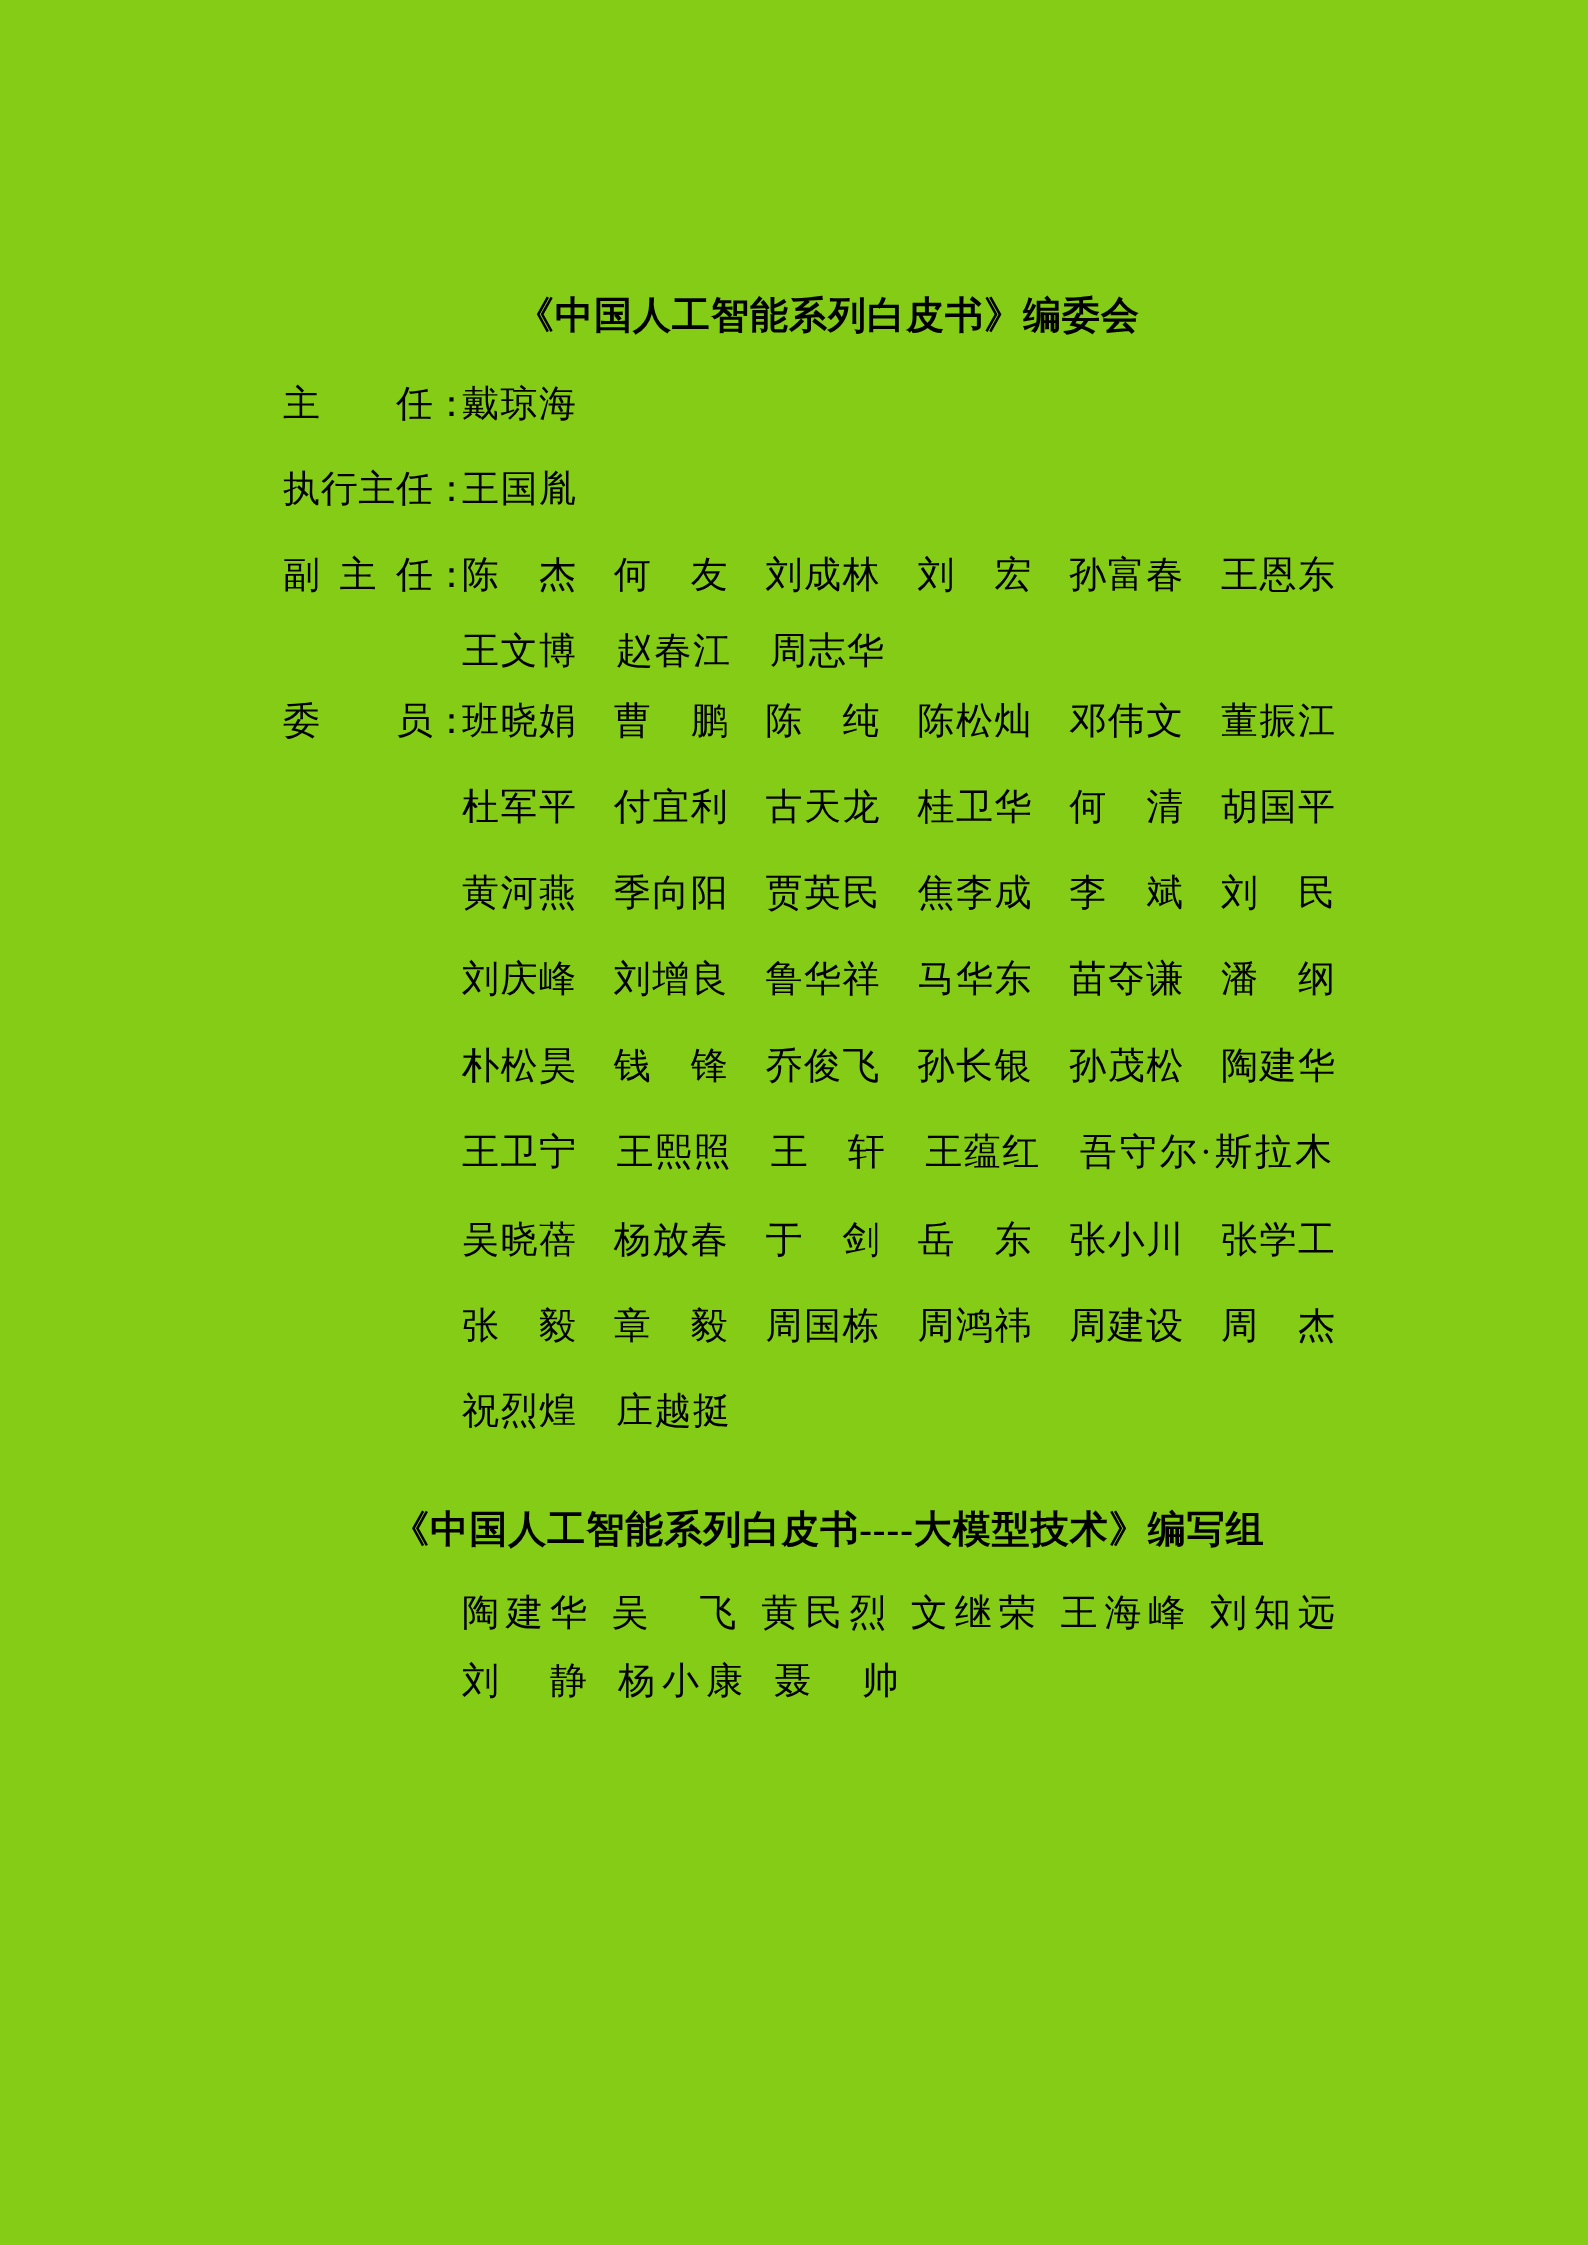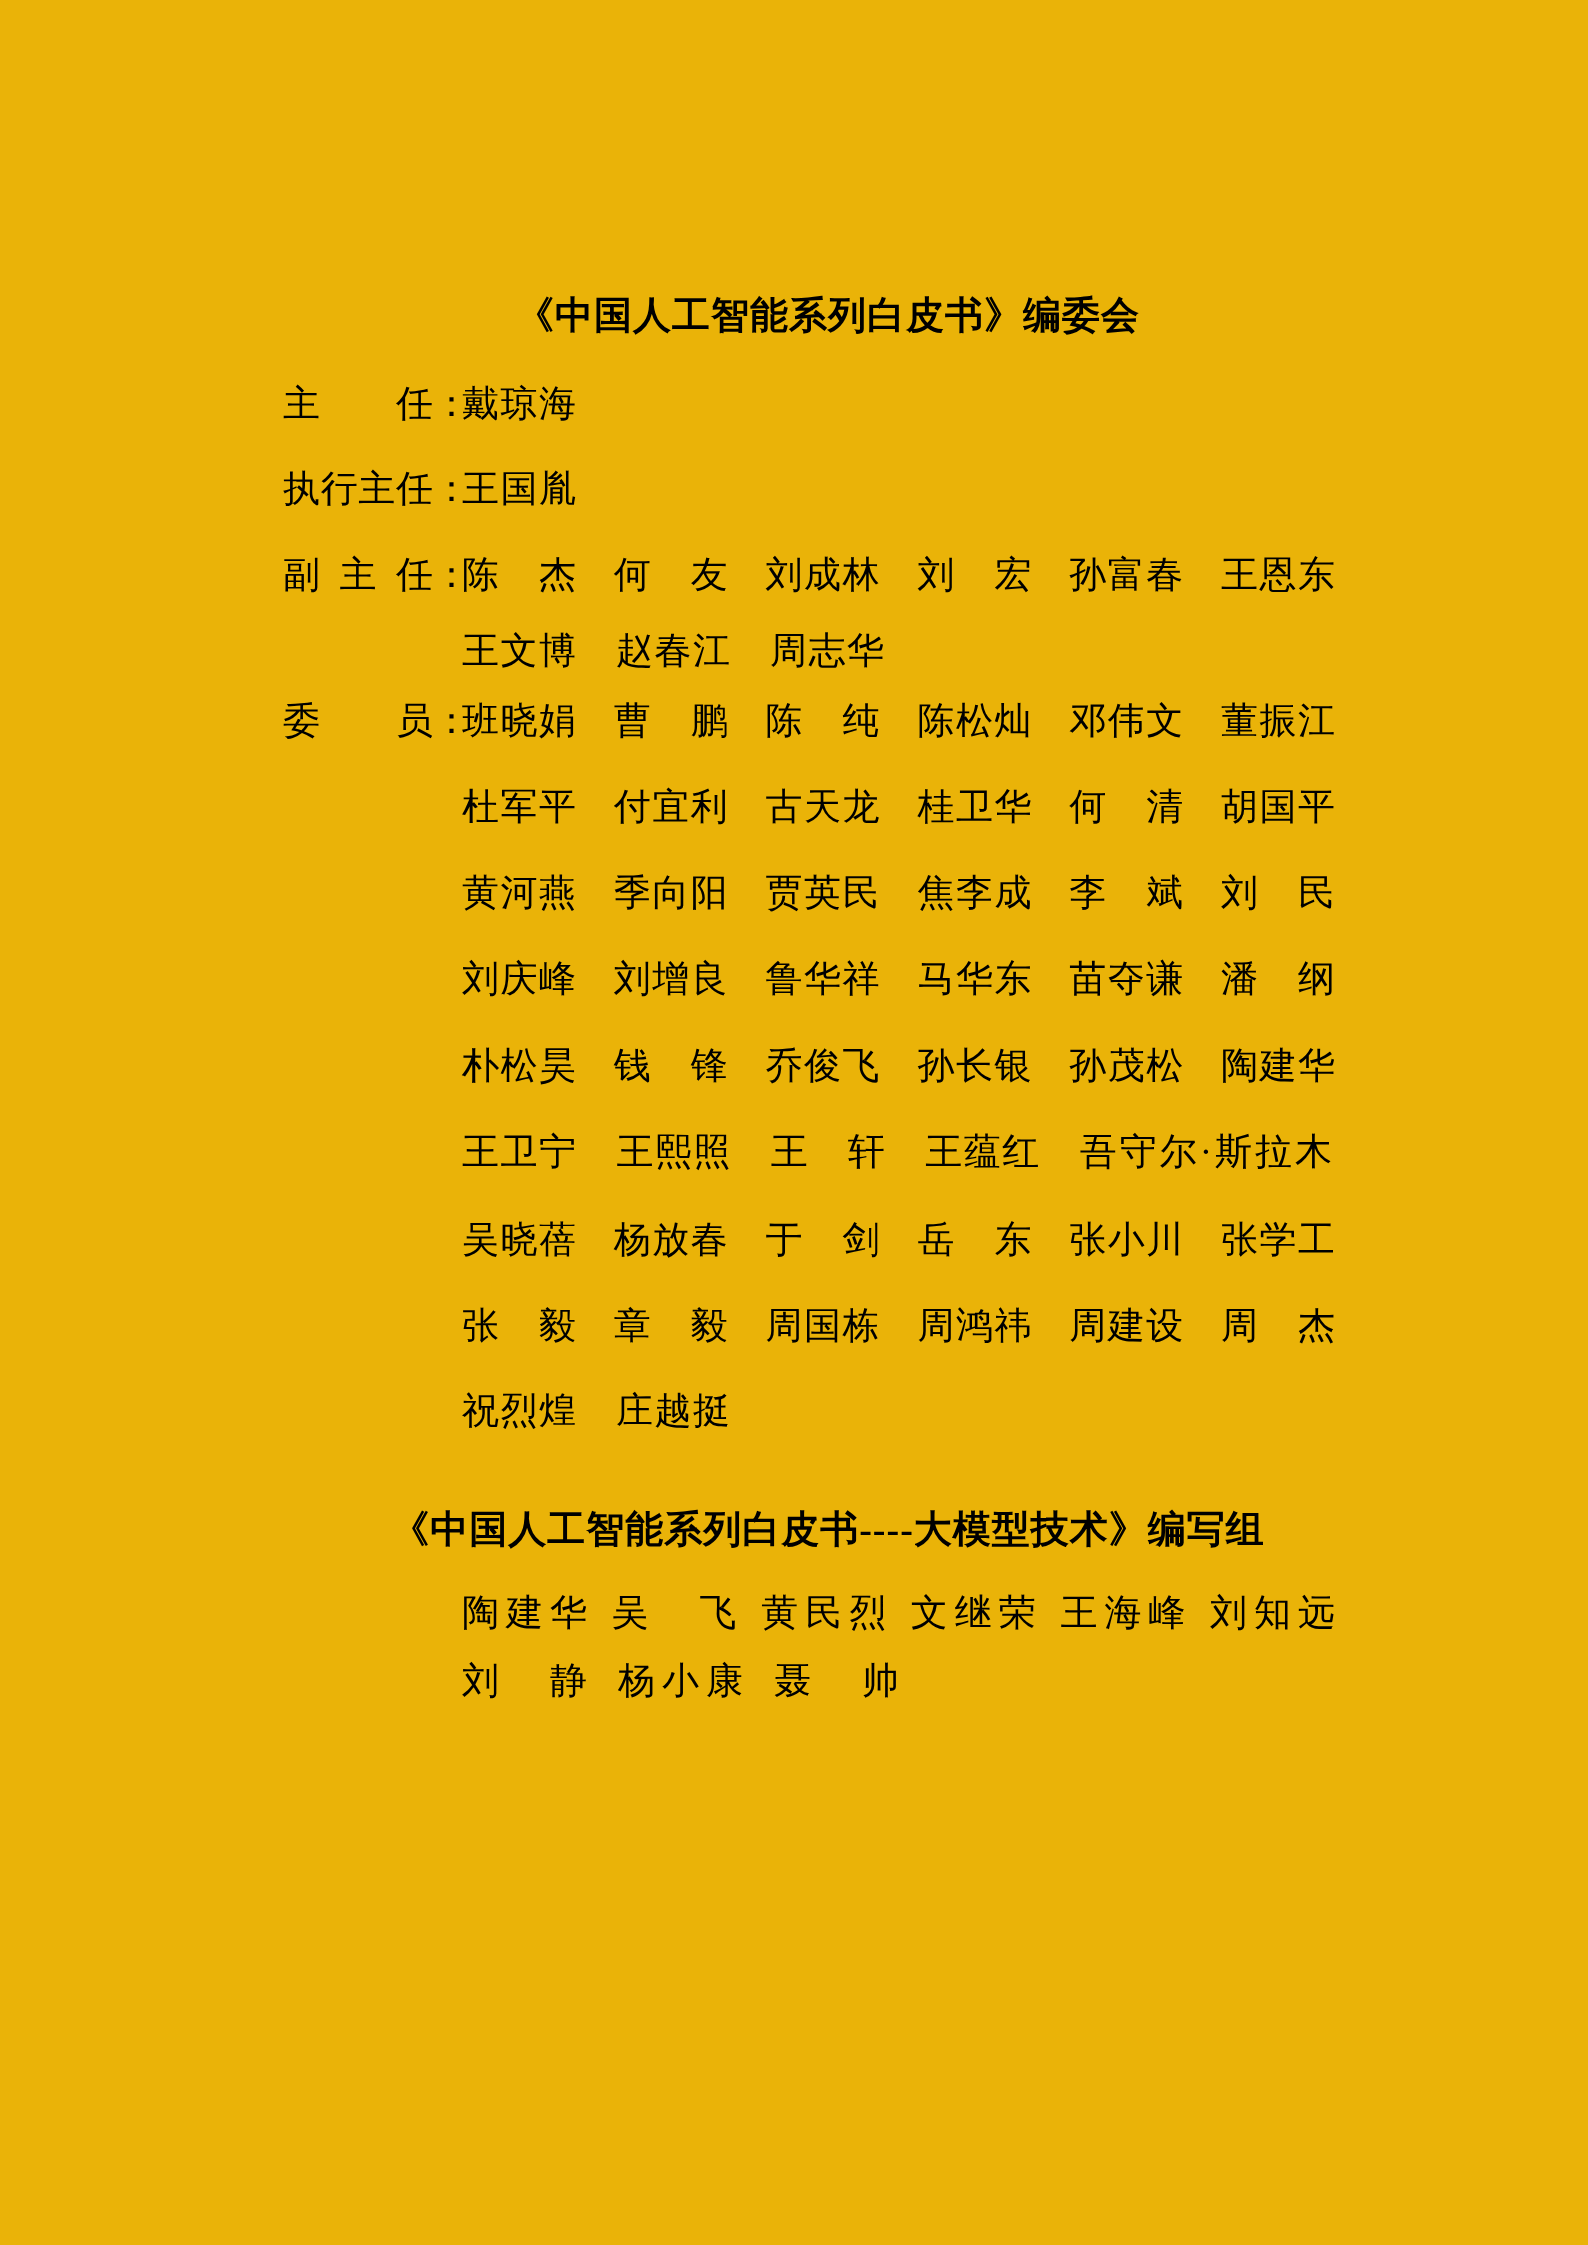--- a/index.html
+++ b/index.html
@@ -1,20 +1,20 @@
 <!DOCTYPE html>
 <html><head>
 <meta charset="utf-8">
 <style>
   html,body{margin:0;padding:0;background:#e8e8e8;}
   .page{
     position:relative;
     width:1588px;height:2245px;
     margin:0 auto;
-    background:#eab308;
+    background:#84cc16;
     font-family:"Liberation Serif","DejaVu Serif",serif;
     color:#000;
     overflow:hidden;
   }
   .title{
     position:absolute;left:0;width:100%;
     margin:0;
     text-align:center;
     font-size:38px;line-height:46px;
     font-weight:700;

